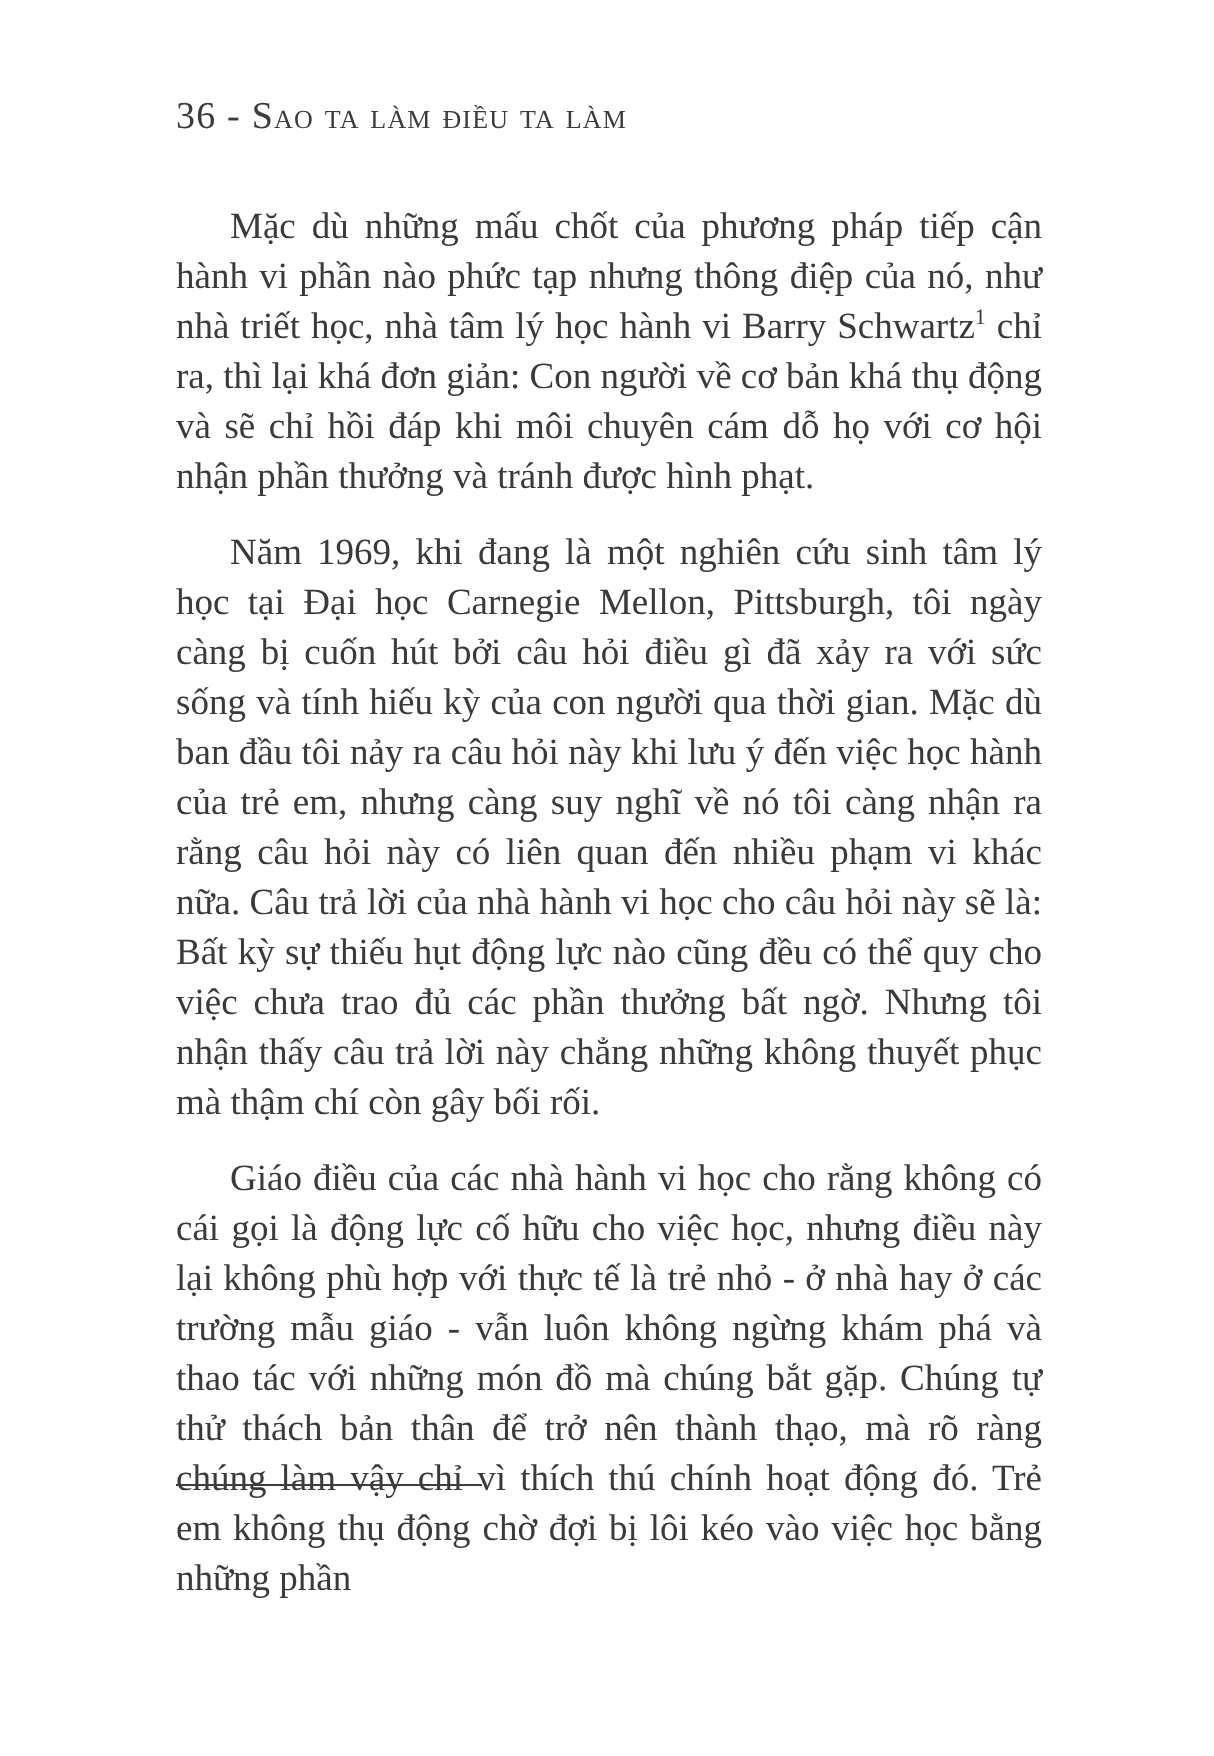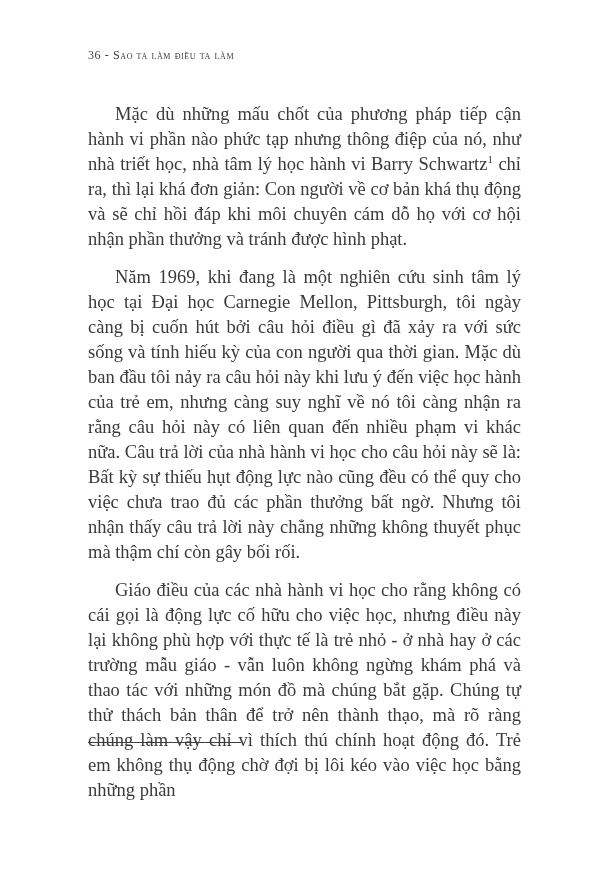--- a/index.html
+++ b/index.html
@@ -12,21 +12,21 @@
     width: 607px;
     height: 878px;
     background: #ffffff;
     overflow: hidden;
     font-family: "Liberation Serif", serif;
   }
   .running-header {
     position: absolute;
     left: 88px;
     top: 48px;
-    font-size: 12px;
+    font-size: 19px;
     font-variant: small-caps;
     letter-spacing: 0.6px;
     color: #3c3b3b;
     white-space: nowrap;
   }
   .body-text {
     position: absolute;
     left: 88px;
     right: 86px;
     top: 102px;

